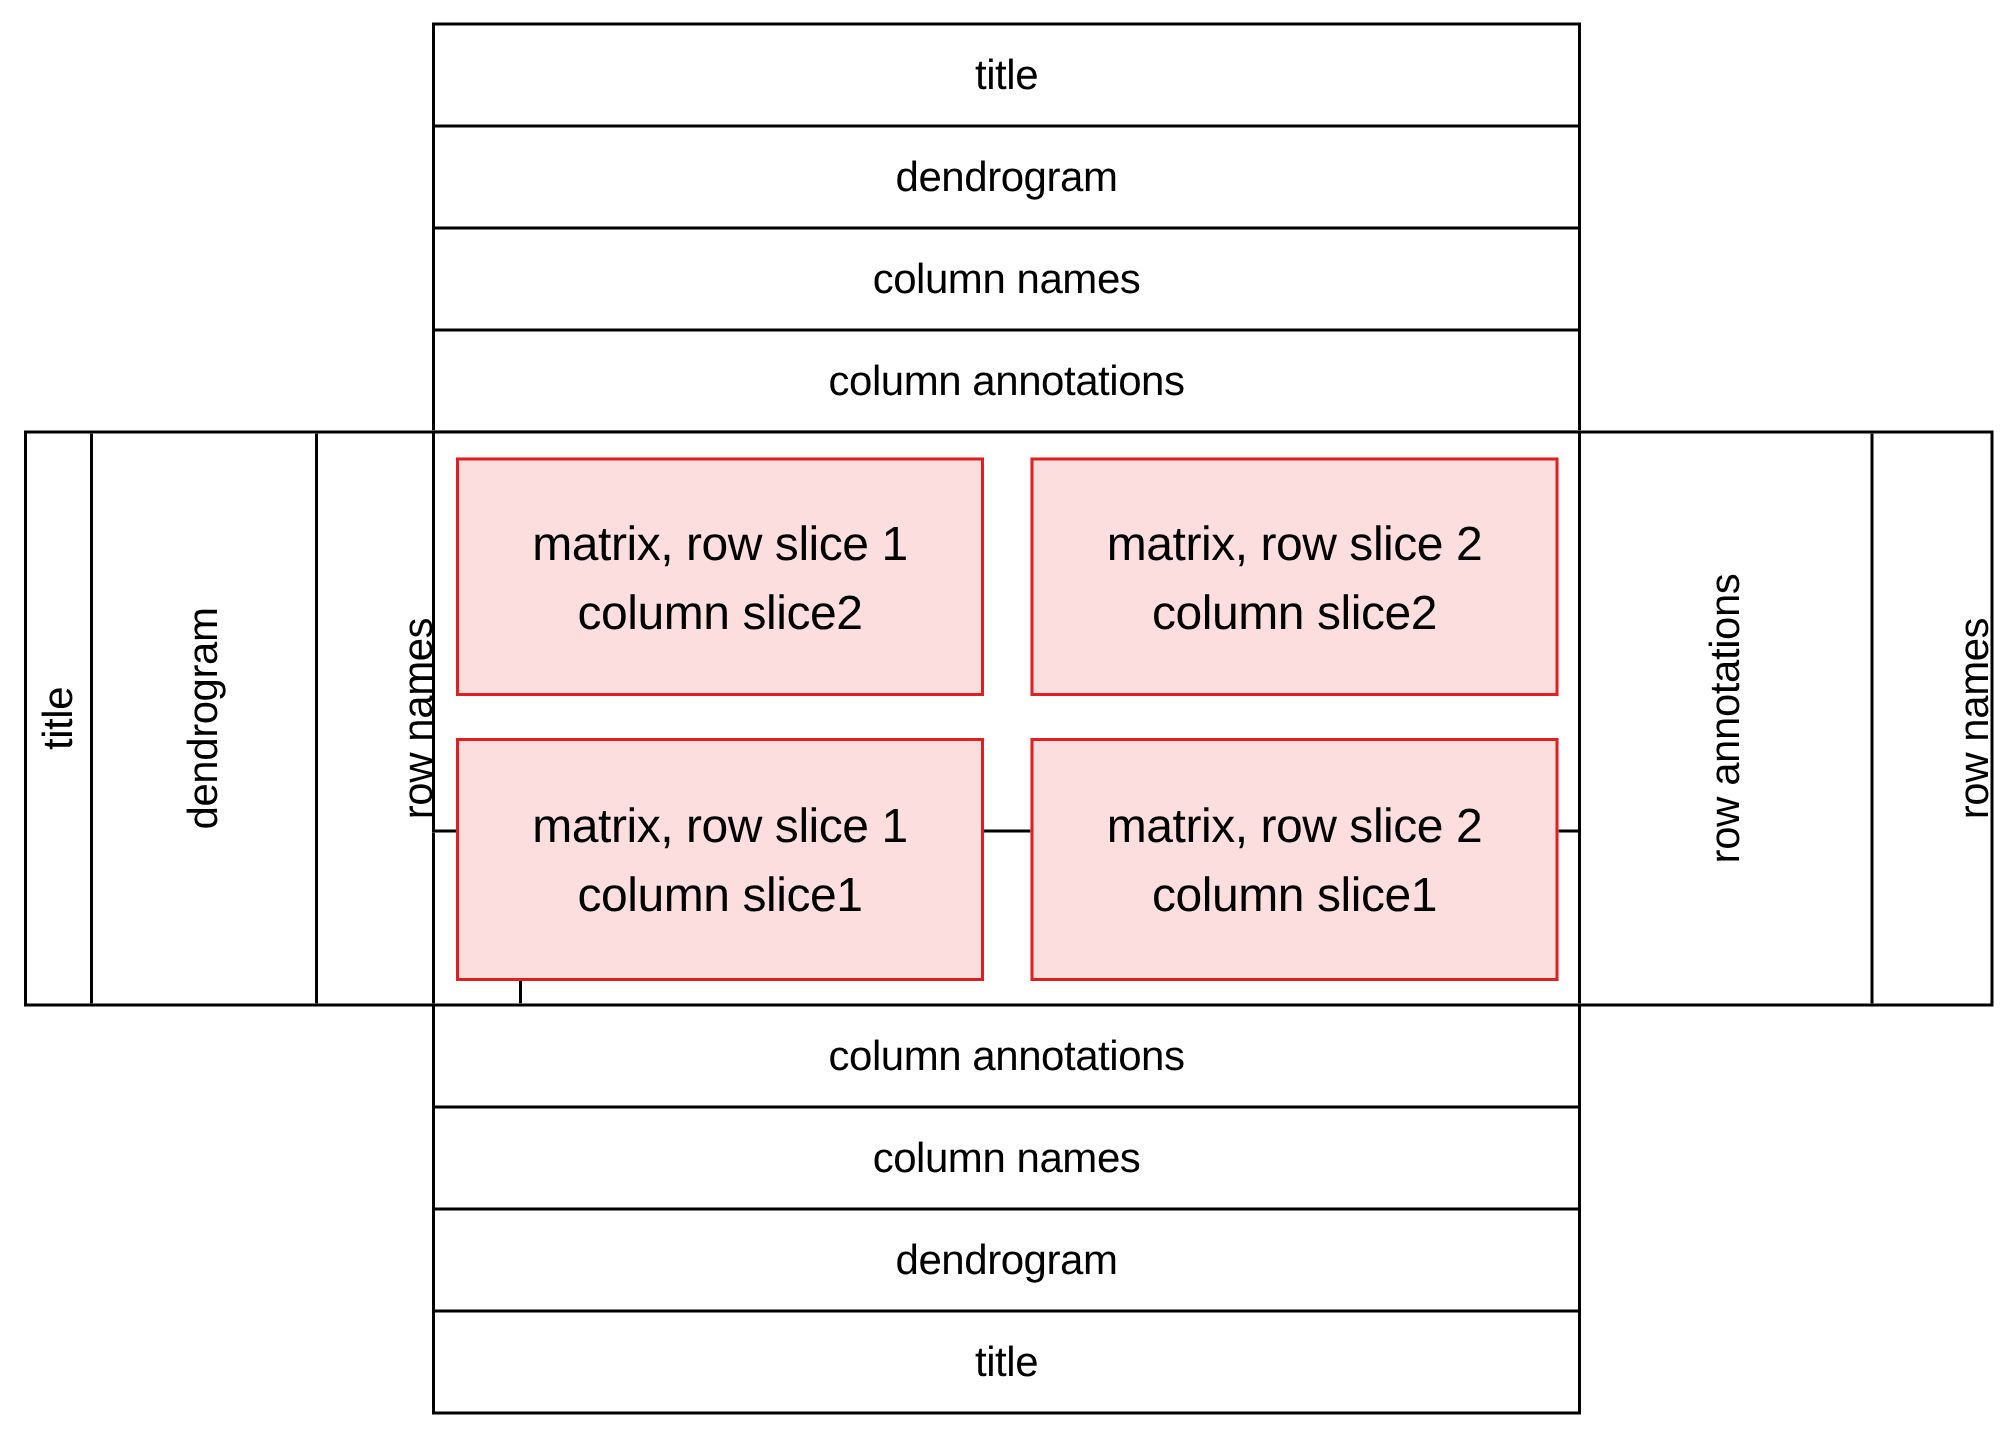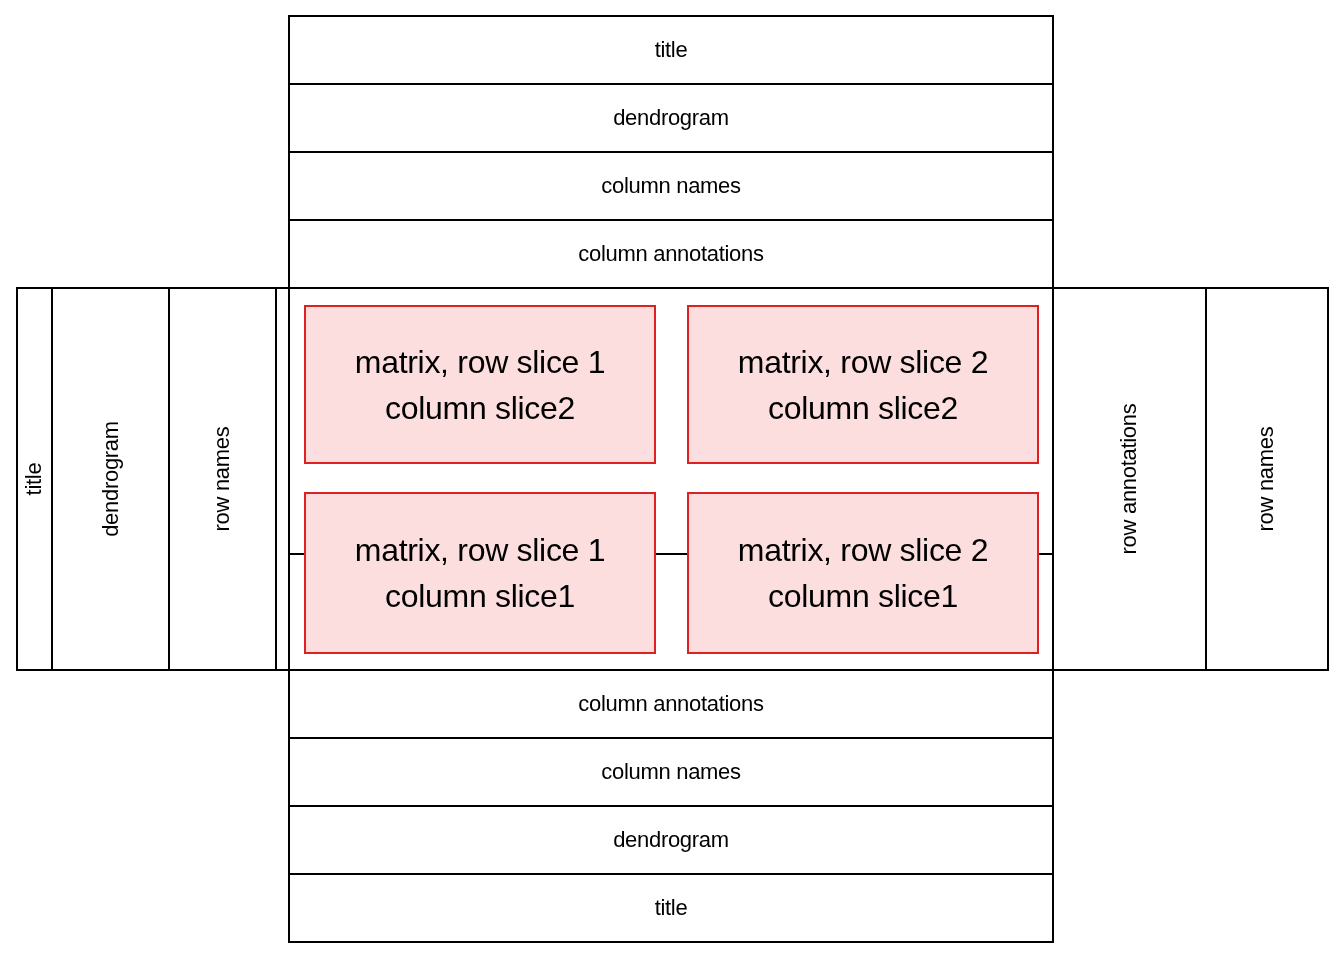--- a/index.html
+++ b/index.html
@@ -23,21 +23,21 @@
     display: flex;
     background: var(--bg, #ffffff);
   }
   .band.vertical-stack { flex-direction: column; }
   .band.horizontal-row { flex-direction: row; }
   .cell {
     flex: 1 1 0;
     display: flex;
     align-items: center;
     justify-content: center;
-    font-size: 22px;
+    font-size: 28px;
     letter-spacing: -0.3px;
     white-space: nowrap;
   }
   .vertical-stack > .cell:not(:last-child) {
     border-bottom: 2px solid var(--line, #000000);
   }
   .horizontal-row > .cell:not(:last-child) {
     border-right: 2px solid var(--line, #000000);
   }
   .vtext {

